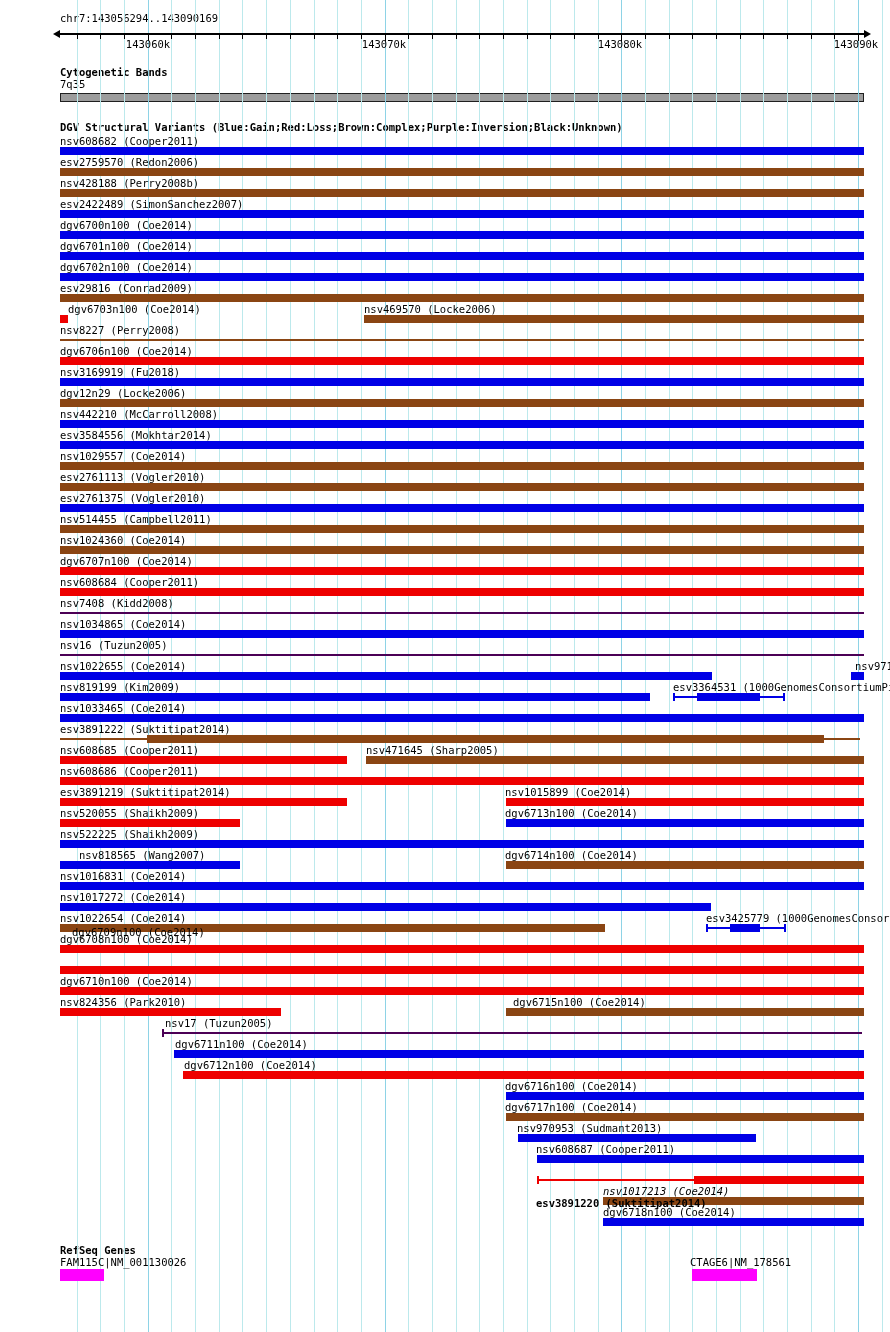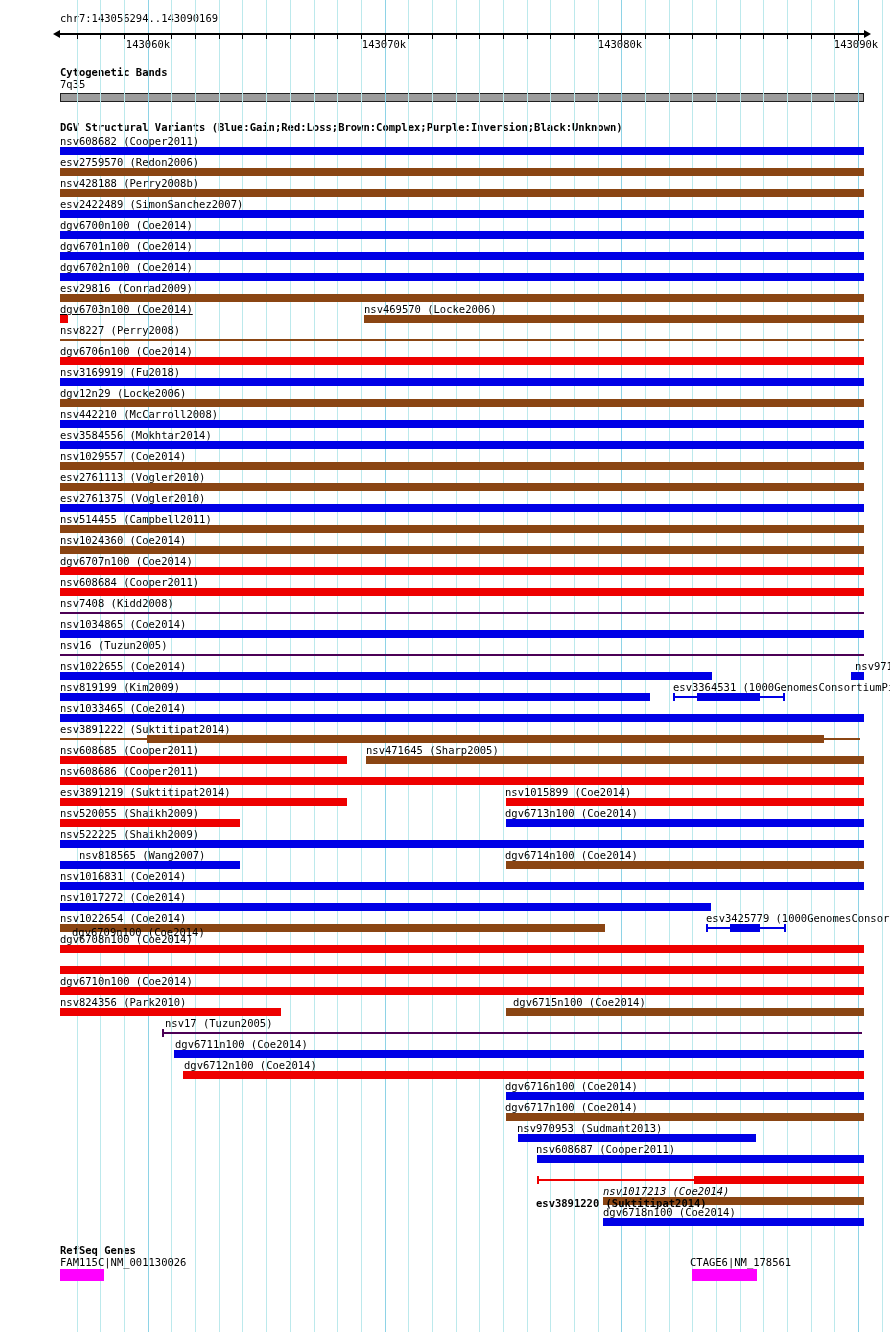--- a/index.html
+++ b/index.html
@@ -112,21 +112,21 @@
     <div style="position: absolute; left: 60px; top: 199px; z-index: 2; white-space: pre;">esv2422489 (SimonSanchez2007)</div>
     <div style="position: absolute; left: 60px; top: 210px; width: 804px; height: 8px; background: rgb(0, 0, 230); z-index: 1;"></div>
     <div style="position: absolute; left: 60px; top: 220px; z-index: 2; white-space: pre;">dgv6700n100 (Coe2014)</div>
     <div style="position: absolute; left: 60px; top: 231px; width: 804px; height: 8px; background: rgb(0, 0, 230); z-index: 1;"></div>
     <div style="position: absolute; left: 60px; top: 241px; z-index: 2; white-space: pre;">dgv6701n100 (Coe2014)</div>
     <div style="position: absolute; left: 60px; top: 252px; width: 804px; height: 8px; background: rgb(0, 0, 230); z-index: 1;"></div>
     <div style="position: absolute; left: 60px; top: 262px; z-index: 2; white-space: pre;">dgv6702n100 (Coe2014)</div>
     <div style="position: absolute; left: 60px; top: 273px; width: 804px; height: 8px; background: rgb(0, 0, 230); z-index: 1;"></div>
     <div style="position: absolute; left: 60px; top: 283px; z-index: 2; white-space: pre;">esv29816 (Conrad2009)</div>
     <div style="position: absolute; left: 60px; top: 294px; width: 804px; height: 8px; background: rgb(138, 69, 19); z-index: 1;"></div>
-    <div style="position: absolute; left: 60px; top: 304px; z-index: 2; white-space: pre; text-decoration: underline;">dgv6703n100 (Coe2014)</div>
+    <div style="position: absolute; left: 68px; top: 304px; z-index: 2; white-space: pre;">dgv6703n100 (Coe2014)</div>
     <div style="position: absolute; left: 60px; top: 315px; width: 8px; height: 8px; background: rgb(238, 0, 0); z-index: 1;"></div>
     <div style="position: absolute; left: 364px; top: 304px; z-index: 2; white-space: pre;">nsv469570 (Locke2006)</div>
     <div style="position: absolute; left: 364px; top: 315px; width: 500px; height: 8px; background: rgb(138, 69, 19); z-index: 1;"></div>
     <div style="position: absolute; left: 60px; top: 325px; z-index: 2; white-space: pre;">nsv8227 (Perry2008)</div>
     <div style="position: absolute; left: 60px; top: 339px; width: 804px; height: 2px; background: rgb(138, 69, 19); z-index: 1;"></div>
     <div style="position: absolute; left: 60px; top: 346px; z-index: 2; white-space: pre;">dgv6706n100 (Coe2014)</div>
     <div style="position: absolute; left: 60px; top: 357px; width: 804px; height: 8px; background: rgb(238, 0, 0); z-index: 1;"></div>
     <div style="position: absolute; left: 60px; top: 367px; z-index: 2; white-space: pre;">nsv3169919 (Fu2018)</div>
     <div style="position: absolute; left: 60px; top: 378px; width: 804px; height: 8px; background: rgb(0, 0, 230); z-index: 1;"></div>
     <div style="position: absolute; left: 60px; top: 388px; z-index: 2; white-space: pre;">dgv12n29 (Locke2006)</div>

